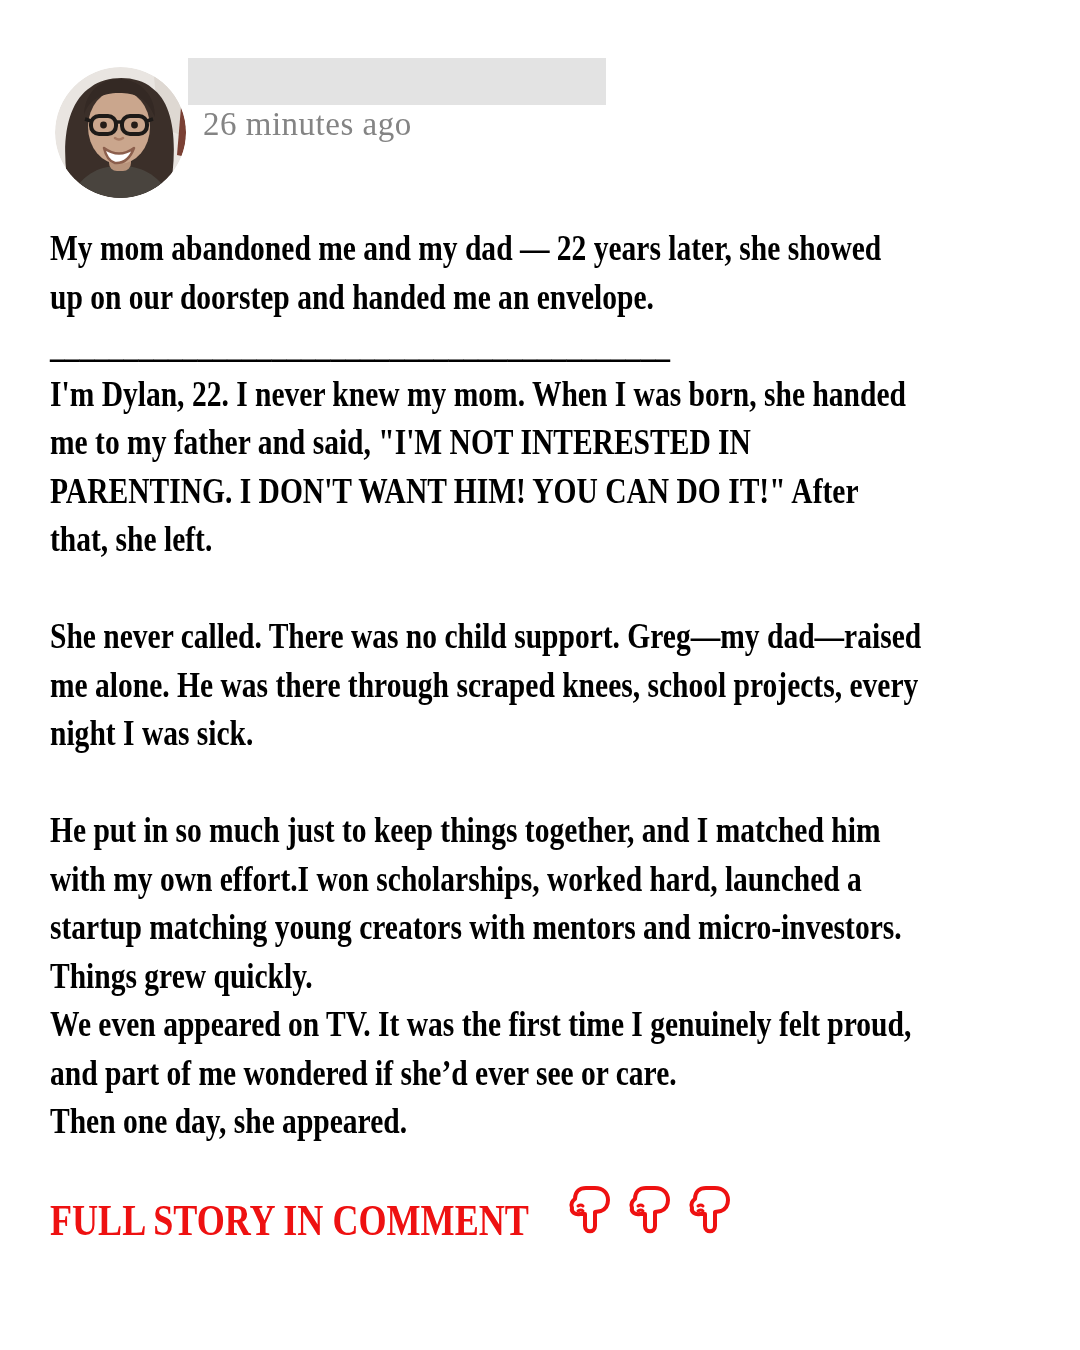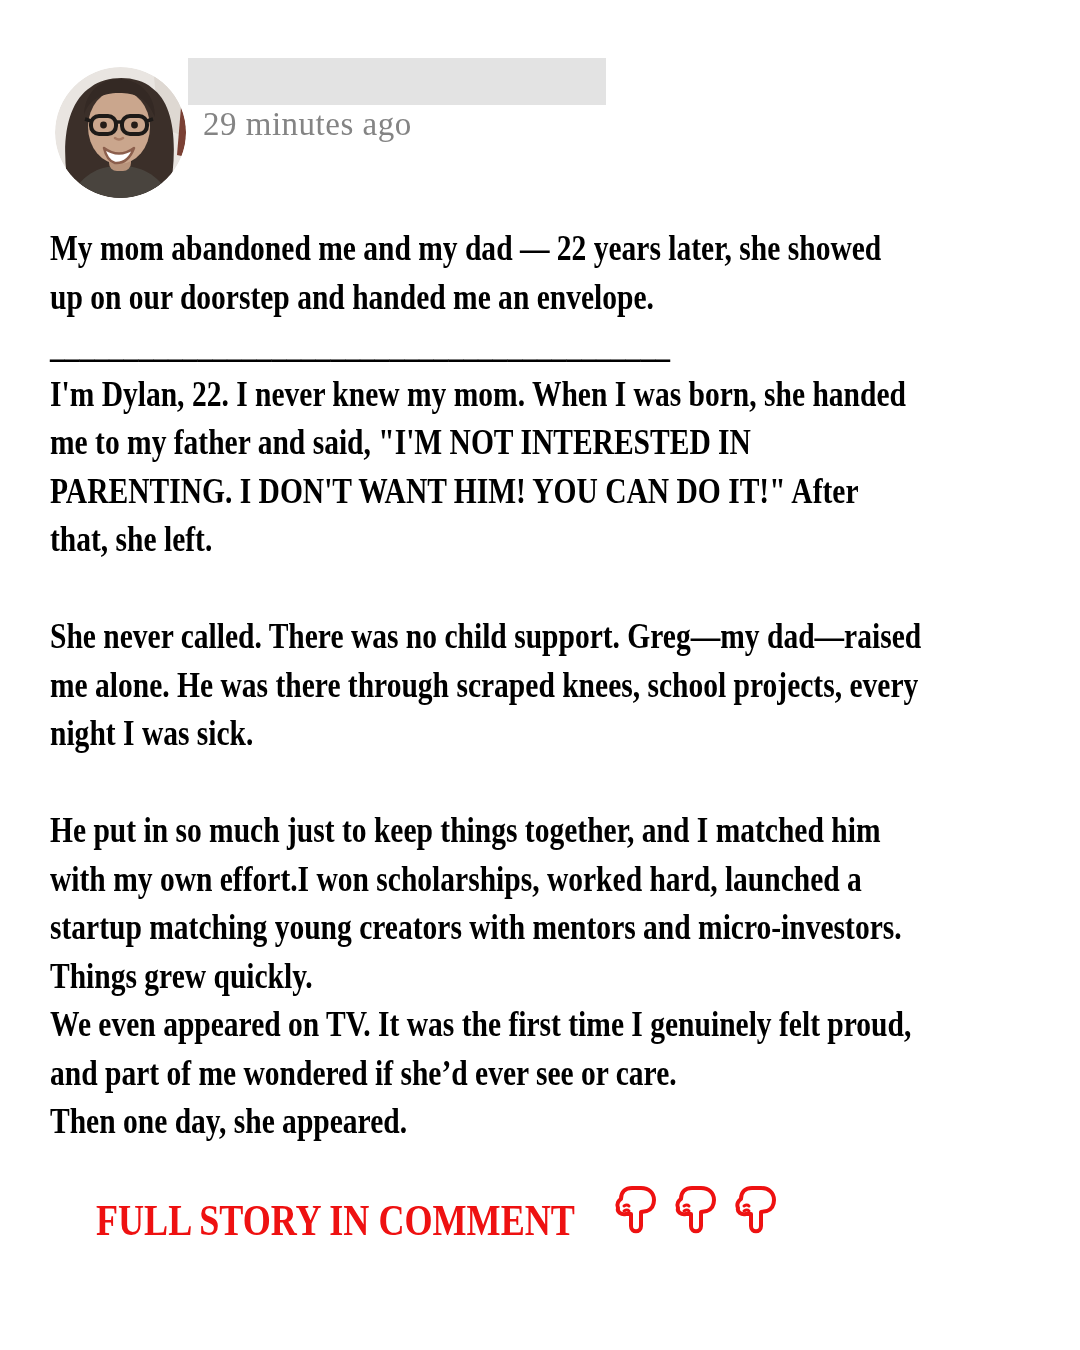--- a/index.html
+++ b/index.html
@@ -52,21 +52,20 @@
     transform: scaleX(0.82);
     transform-origin: 0 0;
   }
   .cta-row {
     position: absolute;
     left: 50px;
     top: 1196px;
     display: flex;
     align-items: center;
     white-space: nowrap;
-    margin-left: 46px;
   }
   .cta-text {
     font-size: 44px;
     font-weight: bold;
     transform: scaleX(0.82);
     transform-origin: 0 0;
     display: inline-block;
     line-height: 1.15;
   }
   .hands {
@@ -106,21 +105,21 @@
         <circle cx="48.5" cy="58" r="3.4" fill="#241c18"></circle>
         <circle cx="79.5" cy="58" r="3.4" fill="#241c18"></circle>
         <path d="M60 71 Q64 74 68 71" fill="none" stroke="#a97c65" stroke-width="2.5" stroke-linecap="round"></path>
         <path d="M49 81 Q64 92 79 81 Q73 97 60 96 Q52 94 49 81 Z" fill="#ffffff" stroke="#8c5f4d" stroke-width="2.5" stroke-linejoin="round"></path>
       </g>
     </svg>
   </div>
 
   <div class="name-bar" style="background: rgb(227, 227, 227);"></div>
 
-  <div class="timestamp" style="color: rgb(132, 132, 132);">29 minutes ago</div>
+  <div class="timestamp" style="color: rgb(132, 132, 132);">26 minutes ago</div>
 
   <div class="body-text" style="color: rgb(0, 0, 0);">My mom abandoned me and my dad — 22 years later, she showed
 up on our doorstep and handed me an envelope.
 __________________________________________
 I'm Dylan, 22. I never knew my mom. When I was born, she handed
 me to my father and said, "I'M NOT INTERESTED IN
 PARENTING. I DON'T WANT HIM! YOU CAN DO IT!" After
 that, she left.
 
 She never called. There was no child support. Greg—my dad—raised

